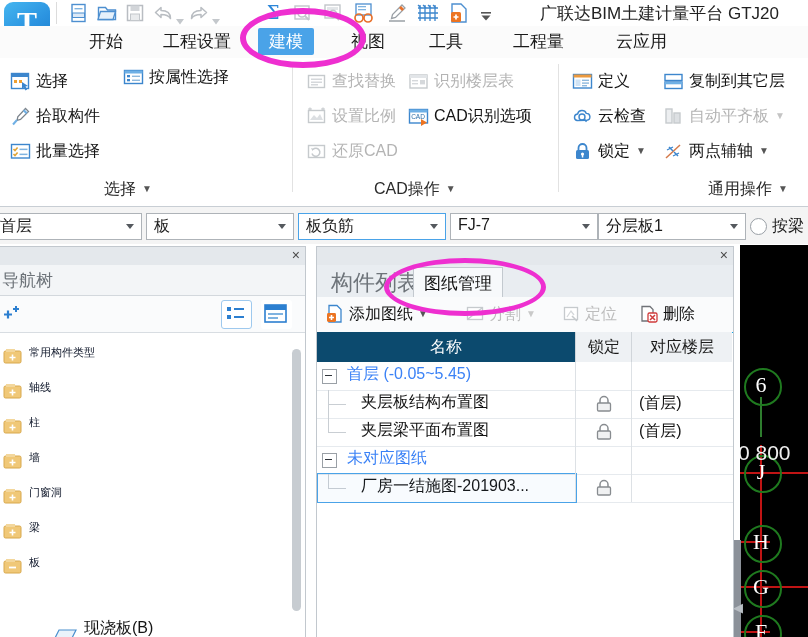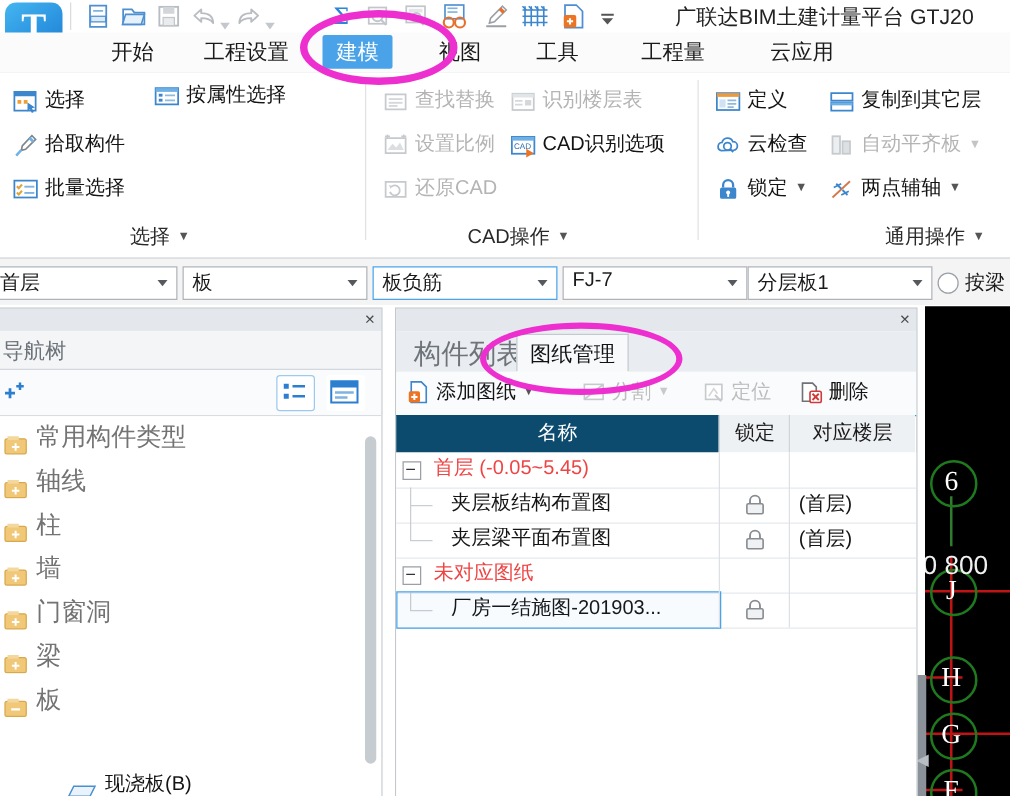--- a/index.html
+++ b/index.html
@@ -70,36 +70,36 @@
   .tbtn .ic{position:absolute;left:0;top:2px;width:20px;height:20px;}
   .tbtn .lbl{margin-left:24px;}
   .tbtn .dd{display:inline-block;margin-left:5px;font-size:10px;color:#555;vertical-align:2px;}
   .tbtn.dis .dd{color:#c9c9c9;}
 
   
   .navicons{position:absolute;left:0;right:0;height:36px;background:#fafbfc;border-bottom:1px solid #d8dde2;}
   .sqbtn{position:absolute;width:29px;height:27px;border:1px solid #9ec9ee;border-radius:3px;background:#fff;}
   .sqbtn.plain{border-color:transparent;}
   .treearea{position:absolute;left:0;right:0;overflow:hidden;background:#fff;}
-  .tnode{position:absolute;height:34px;line-height:34px;font-size:20px;color:#737373;white-space:nowrap;font-family:Liberation Mono, monospace;}
+  .tnode{position:absolute;height:34px;line-height:34px;font-size:11px;color:#0f172a;white-space:nowrap;}
   .tnode .fi{position:absolute;left:0;top:8px;width:19px;height:16px;}
   .tnode .lbl{margin-left:26px;}
   .tleaf{position:absolute;height:30px;line-height:30px;font-size:16px;color:#141414;white-space:nowrap;}
   .tleaf .li{position:absolute;left:0;top:8px;width:25px;height:13px;}
   .tleaf .lbl{margin-left:31px;}
   .vscroll{position:absolute;width:9px;border-radius:5px;background:#c7ccd1;}
 
   
   .thead{position:absolute;left:0;right:0;height:30px;}
   .thcell{position:absolute;top:0;height:30px;line-height:30px;text-align:center;font-size:16px;}
   .thcell.main{background:#0c4a6e;color:#ffffff;}
   .thcell.sec{background:#eef1f4;color:#1b1b1b;border-left:1px solid #d0d5da;}
   .trow{position:absolute;left:0;right:0;height:28px;border-bottom:1px solid #e6eaee;}
   .trow .nm{position:absolute;top:2px;font-size:16px;color:#141414;white-space:nowrap;}
-  .trow .nm.grp{color:#ef4444;}
+  .trow .nm.grp{color:#3b82f6;}
   .expander{position:absolute;top:7px;width:13px;height:13px;border:1px solid #9aa0a6;background:#fff;}
   .expander:after{content:"";position:absolute;left:2px;top:5px;width:7px;height:1px;background:#30343a;}
   .vline{position:absolute;width:1px;background:#c9ced3;}
   .hline{position:absolute;height:1px;background:#c9ced3;}
   .lockcell{position:absolute;top:4px;width:22px;height:20px;}
   .floorcell{position:absolute;top:3px;font-size:16px;color:#141414;}
   .colsep{position:absolute;width:1px;background:#dde1e5;}
   .rowsel{position:absolute;border:1px solid #4aa3e8;background:rgba(74,163,232,0.04);}
 
   

